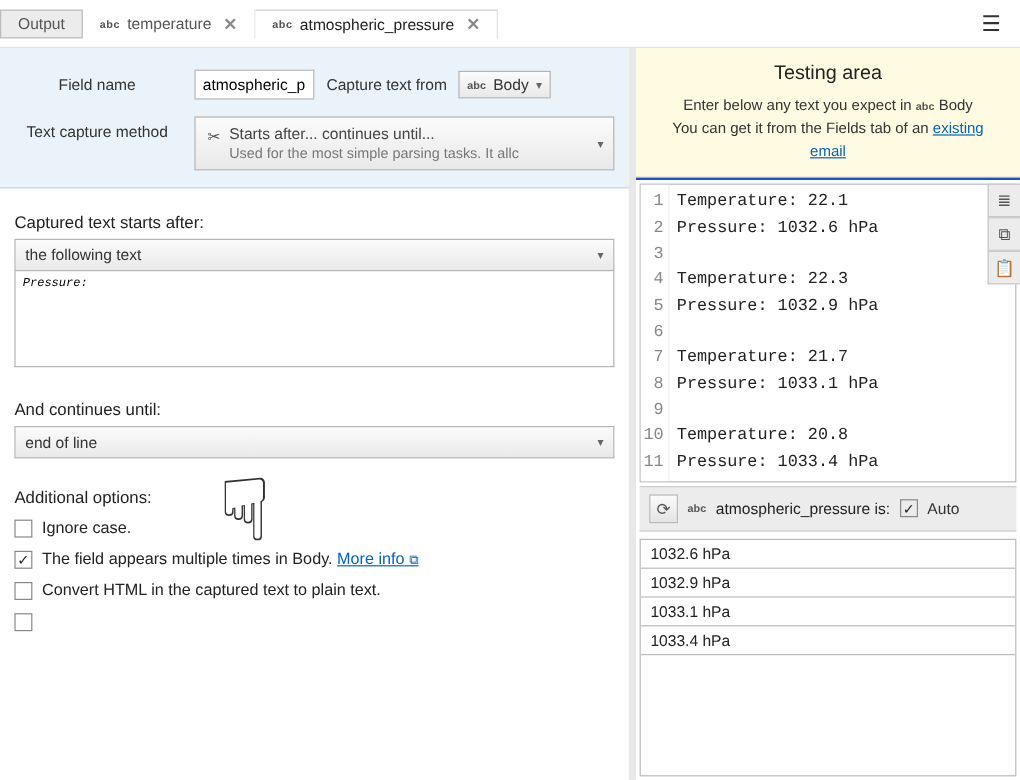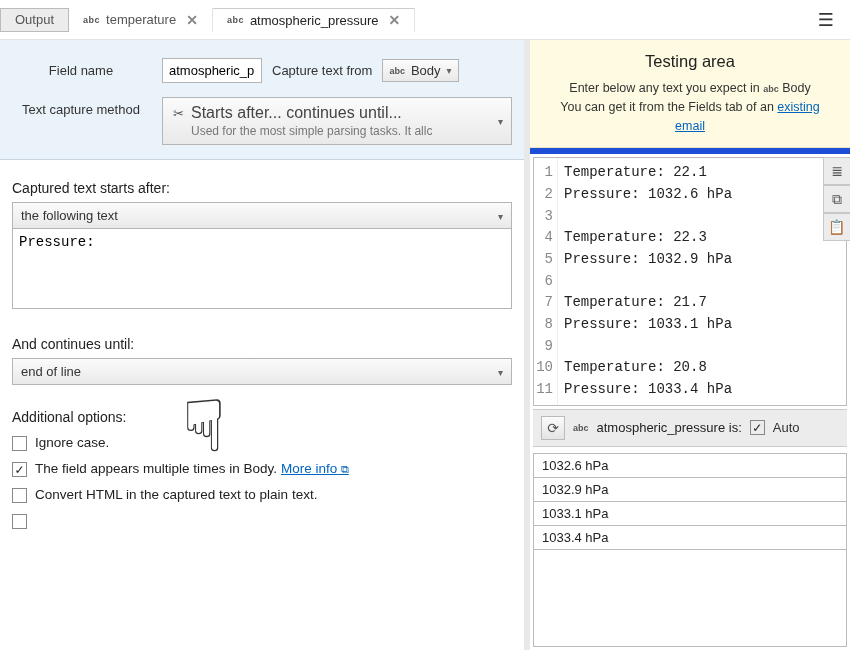--- a/index.html
+++ b/index.html
@@ -57,36 +57,36 @@
     display: inline-flex; align-items: center; gap: 6px;
     border: 1px solid #b5b5b5; background: linear-gradient(#fbfbfb,#e9e9e9);
     padding: 3px 6px; font-size: 13px;
   }
   .body-dd .abc { font-size: 9px; font-weight: bold; color: #555; }
   .body-dd .chev { font-size: 10px; color: #666; }
   .method-dd {
     border: 1px solid #b5b5b5; background: linear-gradient(#fbfbfb,#e9e9e9);
     padding: 6px 26px 6px 10px; position: relative;
   }
-  .method-dd .title { font-size: 16px; color: #444; }
+  .method-dd .title { font-size: 13px; color: #444; }
   .method-dd .sub { font-size: 12px; color: #777; margin-top: 2px; white-space: nowrap; overflow: hidden; text-overflow: clip; }
   .method-dd .scis { position: absolute; left: 10px; top: 8px; color: #555; font-size: 13px; }
   .method-dd .title, .method-dd .sub { margin-left: 18px; }
   .method-dd .chev { position: absolute; right: 8px; top: 50%; transform: translateY(-50%); font-size: 10px; color: #666; }
   .config-body { padding: 14px 12px; overflow: auto; }
   .sect-label { font-size: 14px; color: #222; margin: 6px 0 6px 0; }
   .select-full {
     width: 100%; border: 1px solid #b5b5b5;
     background: linear-gradient(#fbfbfb,#e9e9e9);
     padding: 5px 8px; font-size: 13px; color: #333; position: relative;
   }
   .select-full .chev { position: absolute; right: 8px; top: 50%; transform: translateY(-50%); font-size: 10px; color: #666; }
   textarea.start-text {
     width: 100%; height: 80px; border: 1px solid #b5b5b5; border-top: none;
-    padding: 5px 6px; font-family: "Courier New", monospace; font-size: 14px; resize: none;
+    padding: 5px 6px; font-family: "Courier New", monospace; font-size: 10px; resize: none; font-style: italic;
   }
   .gap { height: 18px; }
   .opts { margin-top: 10px; }
   .chk-row { display: flex; align-items: flex-start; gap: 8px; margin: 10px 0; font-size: 13.5px; color: #222; }
   .chk {
     width: 15px; height: 15px; border: 1px solid #888; display: inline-flex;
     align-items: center; justify-content: center; font-size: 12px; color: #222;
     flex-shrink: 0; margin-top: 1px;
   }
   .chk.checked::after { content: "✓"; line-height: 1; }
@@ -94,21 +94,21 @@
   .ext { font-size: 11px; color: #0264c1; }
   .right { width: 320px; display: flex; flex-direction: column; }
   .testing-header {
     background: #fffbe2; padding: 12px 14px; text-align: center;
     border-bottom: 1px solid #e8e4c0;
   }
   .testing-header h3 { margin: 0 0 8px 0; font-weight: normal; font-size: 16.5px; color: #222; }
   .testing-header .line { font-size: 12.5px; color: #333; line-height: 1.5; }
   .testing-header .abc { font-size: 9px; font-weight: bold; color: #555; }
   .testing-header a { color: #0264c1; text-decoration: underline; }
-  .editor-wrap { display: flex; position: relative; flex: 0 0 auto; border-top: 6px solid #1d4ed8; }
+  .editor-wrap { display: flex; position: relative; flex: 0 0 auto; border-top: 2px solid #1d4ed8; }
   .editor {
     display: flex; flex: 1; border: 1px solid #bbb; margin: 3px 3px 0 3px; background: #fff;
   }
   .gutter {
     width: 24px; background: #fff; border-right: 1px solid #eee;
     font-family: "Courier New", monospace; font-size: 14px; color: #888;
     text-align: right; padding: 4px 4px 4px 0; line-height: 1.55;
   }
   .code {
     flex: 1; font-family: "Courier New", monospace; font-size: 14px; color: #222;

